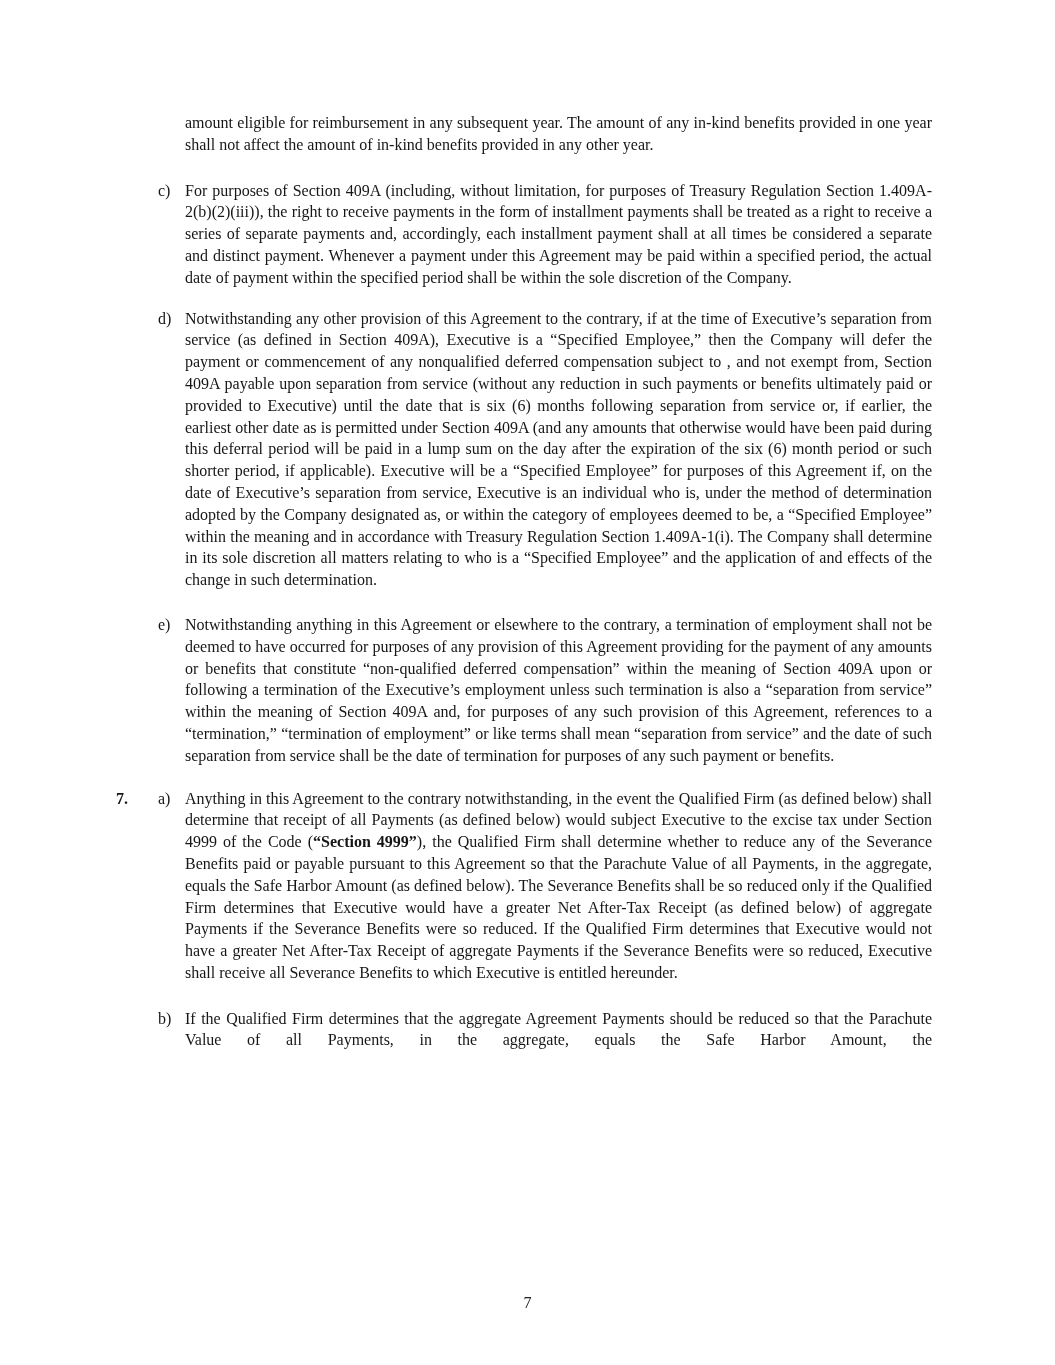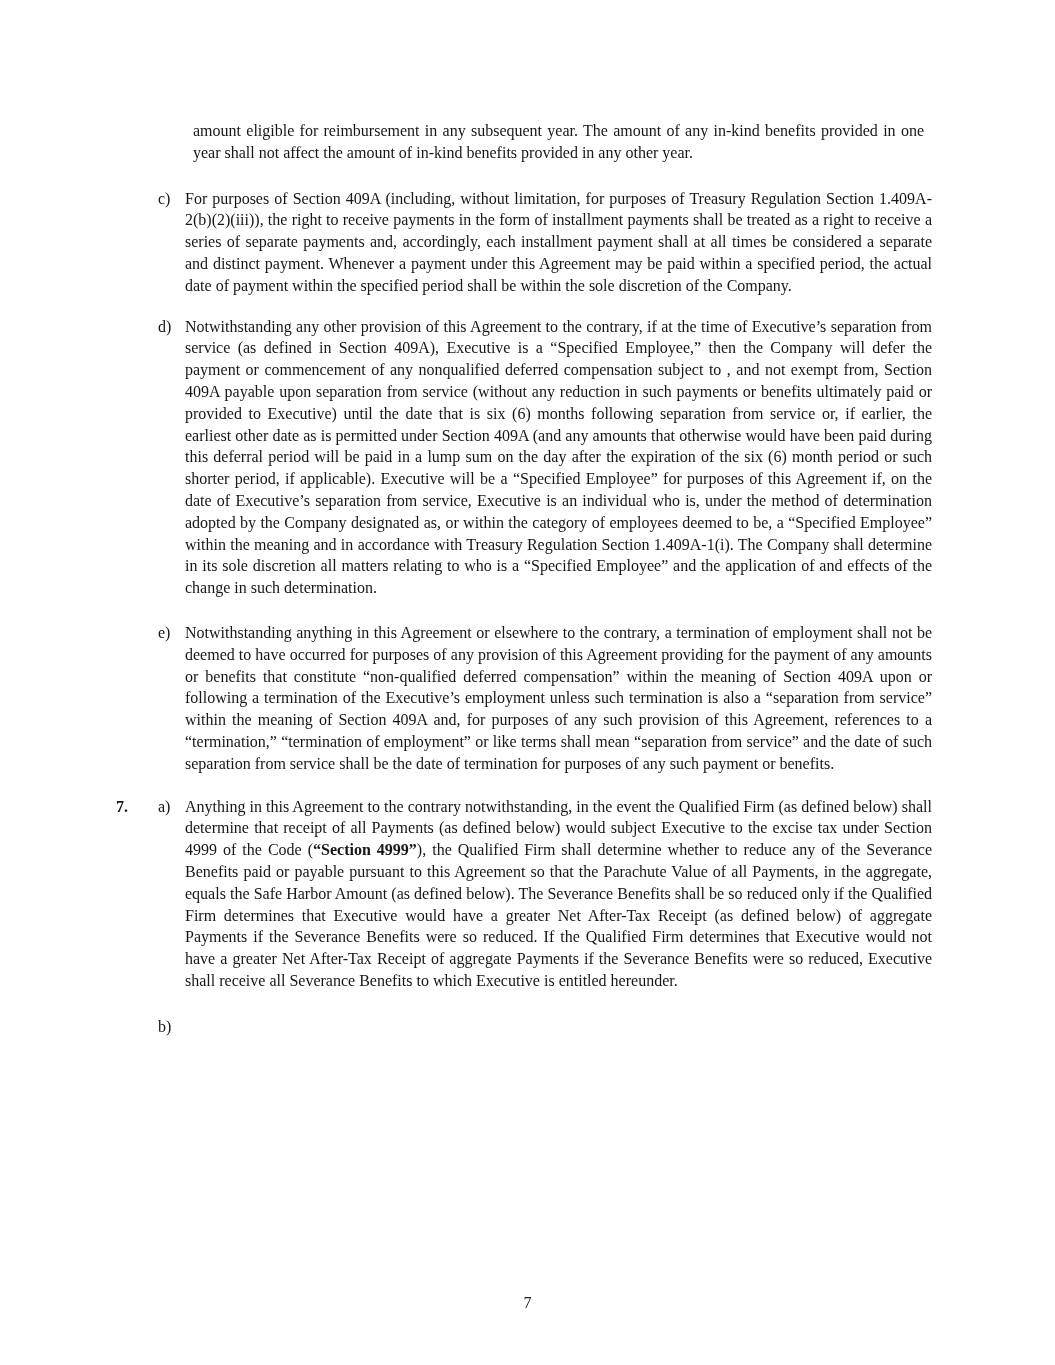--- a/index.html
+++ b/index.html
@@ -18,21 +18,21 @@
     color: #161616;
     overflow: hidden;
   }
   .content {
     position: absolute;
     top: 112px;
     left: 185px;
     width: 747px;
   }
   .para {
-    margin: 8px;
+    margin: 0;
     text-align: justify;
   }
   .li {
     position: relative;
     margin: 0;
     text-align: justify;
   }
   .li .marker {
     position: absolute;
     left: -27px;
@@ -97,18 +97,19 @@
       <span class="num">7.</span>
     </div>
 
     <div class="li mt-a">
       <span class="marker">a)</span>
       <span>Anything in this Agreement to the contrary notwithstanding, in the event the Qualified Firm (as defined below) shall determine that receipt of all Payments (as defined below) would subject Executive to the excise tax under Section 4999 of the Code (</span><b>“Section 4999”</b><span>), the Qualified Firm shall determine whether to reduce any of the Severance Benefits paid or payable pursuant to this Agreement so that the Parachute Value of all Payments, in the aggregate, equals the Safe Harbor Amount (as defined below). The Severance Benefits shall be so reduced only if the Qualified Firm determines that Executive would have a greater Net After-Tax Receipt (as defined below) of aggregate Payments if the Severance Benefits were so reduced. If the Qualified Firm determines that Executive would not have a greater Net After-Tax Receipt of aggregate Payments if the Severance Benefits were so reduced, Executive shall receive all Severance Benefits to which Executive is entitled hereunder.</span>
     </div>
 
     <div class="li cont mt-b">
       <span class="marker">b)</span>
+      <span>If the Qualified Firm determines that the aggregate Agreement Payments should be reduced so that the Parachute Value of all Payments, in the aggregate, equals the Safe Harbor Amount, the</span>
     </div>
 
   </div>
 
   <div class="footer-pagenum">7</div>
 </div>
 
 </body></html>

